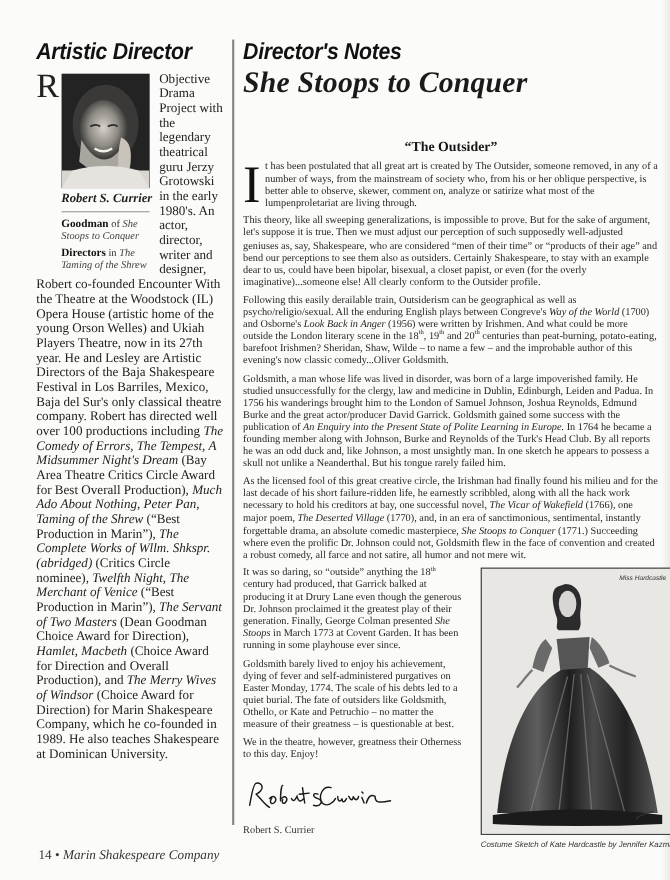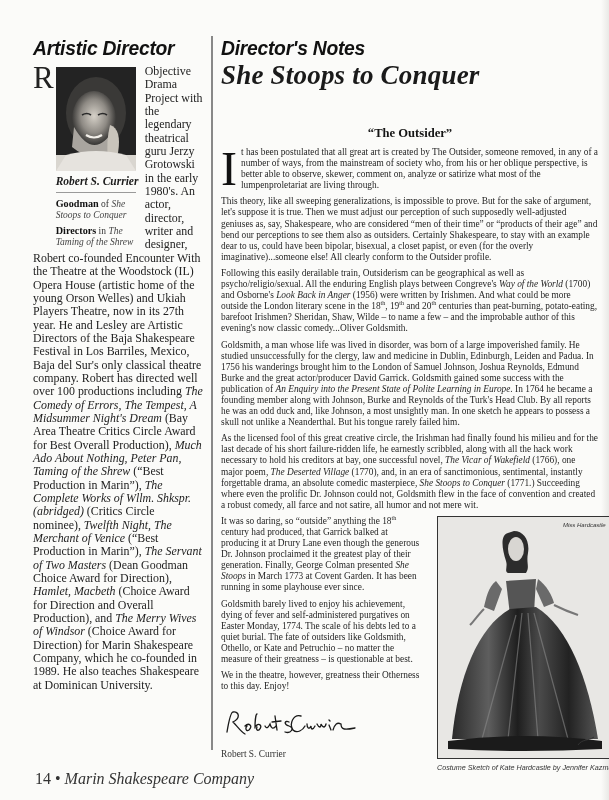--- a/index.html
+++ b/index.html
@@ -39,21 +39,21 @@
     font-family:"Liberation Serif", serif; font-weight:bold; font-style:italic;
     font-size:11.5px; margin-top:4px; color:#1d1d1d; white-space:nowrap;
     border-bottom:1.5px solid #9a9a9a; padding-bottom:4px; width:80px;
   }
   .role { font-size:9.5px; line-height:10.5px; margin-top:6px; color:#333; }
   .role b { font-size:10.2px; color:#111; }
   .role i { color:#444; }
   .bio i { font-style:italic; }
   .footer {
     position:absolute; left:35px; top:770px;
-    font-family:"Liberation Serif", serif; font-size:16px; color:#333; white-space:nowrap;
+    font-family:"Liberation Serif", serif; font-size:12px; color:#333; white-space:nowrap;
   }
   .footer i { font-style:italic; }
 
   
   .vrule { position:absolute; left:211px; top:36px; width:1.5px; height:714px; background:#888; }
 
   
   .right-col { position:absolute; left:221px; top:36px; width:378px; }
   .script-title {
     font-family:"Liberation Serif", serif; font-style:italic; font-size:27px; line-height:30px;

